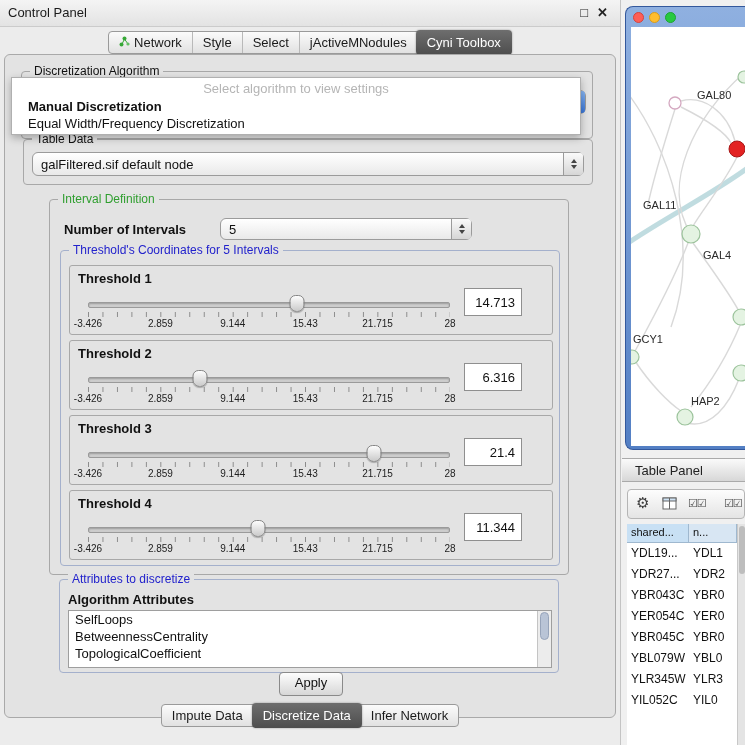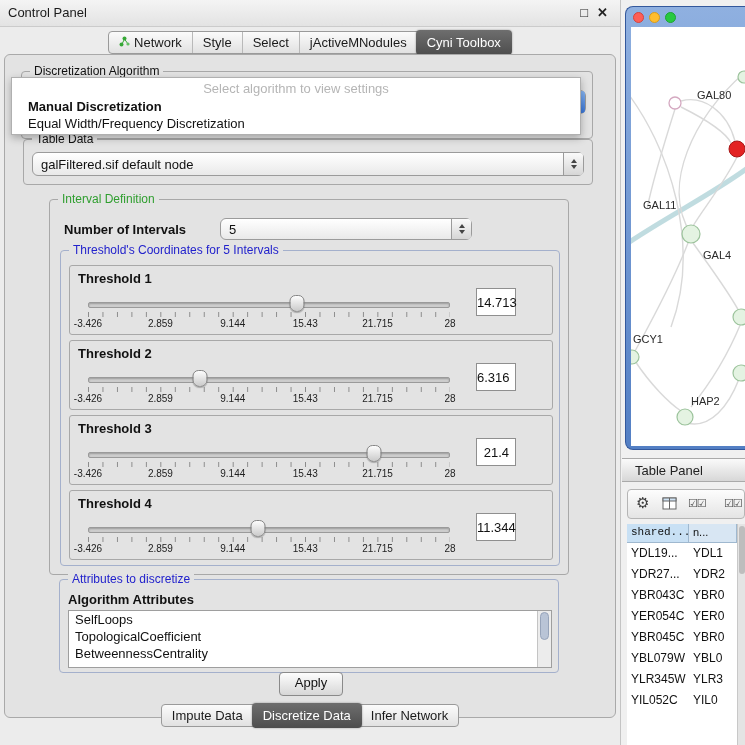--- a/index.html
+++ b/index.html
@@ -69,23 +69,23 @@
   .slider{position:absolute;left:18px;top:28px;width:362px;height:40px;}
   .track{position:absolute;left:0;right:0;top:8px;height:4px;background:#cfcfcf;
          border:1px solid #9a9a9a;border-radius:2px;box-shadow:inset 0 1px 2px rgba(0,0,0,.25);}
   .thumb{position:absolute;top:1px;width:13px;height:15px;transform:translateX(-50%);
          background:linear-gradient(#fdfdfd,#cacaca);border:1px solid #878787;
          border-radius:6px 6px 7px 7px;box-shadow:0 1px 1px rgba(0,0,0,.25);}
   .ticks{position:absolute;left:0;right:0;top:18px;height:5px;
          background-image:linear-gradient(to right,#8a8a8a 1px,transparent 1px);
          background-size:4% 100%;}
   .tick-lab{position:absolute;top:24px;transform:translateX(-50%);font-size:10px;color:#222;white-space:nowrap;}
-  .value-box{position:absolute;left:394px;top:22px;width:40px;height:28px;background:#fff;
+  .value-box{position:absolute;left:394px;top:22px;width:58px;height:28px;background:#fff;
              border:1px solid #8f8f8f;font-size:13px;line-height:28px;text-align:right;
-             padding-right:6px;box-sizing:border-box;margin-left:12px;}
+             padding-right:6px;box-sizing:border-box;}
 
   
   .heading{position:absolute;left:8px;top:12px;font-weight:bold;font-size:13px;}
   .attr-list{position:absolute;left:8px;top:30px;width:482px;height:56px;background:#fff;
              border:1px solid #9e9e9e;overflow:hidden;}
   .list-item{height:17px;line-height:17px;padding-left:6px;font-size:13px;color:#111;}
   .list-scroll{position:absolute;right:0;top:0;bottom:0;width:13px;background:#ececec;
                border-left:1px solid #c4c4c4;}
   .list-scroll .sb{position:absolute;left:2px;right:2px;top:1px;height:26px;background:#b9c4d6;
                    border:1px solid #97a4ba;border-radius:5px;}
@@ -117,21 +117,21 @@
   .tp-toolbar .gear{position:absolute;left:8px;top:4px;font-size:15px;color:#3d3d3d;}
   .tp-toolbar .colicon{position:absolute;left:34px;top:7px;}
   .tp-toolbar .checks{position:absolute;top:7px;font-size:11px;color:#444;letter-spacing:-1px;}
   .tp-toolbar .checks.a{left:60px;}
   .tp-toolbar .checks.b{left:96px;}
 
   .tp-table{position:absolute;left:627px;top:524px;width:110px;height:221px;background:#fff;overflow:hidden;}
   .thead{display:flex;height:19px;}
   .th{font-size:11px;padding:2px 0 0 4px;box-sizing:border-box;border-right:1px solid #9fb8cf;
       border-bottom:1px solid #9fb8cf;overflow:hidden;white-space:nowrap;}
-  .th.c0{width:62px;background:#c8e0f4;font-family:Liberation Mono, monospace;}
+  .th.c0{width:62px;background:#c8e0f4;}
   .th.c1{width:48px;background:#d8e6f3;}
   .trow{display:flex;height:21px;line-height:21px;}
   .tcell{font-size:12px;color:#111;padding-left:4px;box-sizing:border-box;overflow:hidden;white-space:nowrap;}
   .tcell.c0{width:62px;}
   .tcell.c1{width:48px;}
   .tp-scrollbar{position:absolute;left:737px;top:524px;width:8px;height:221px;background:#e4e4e4;
                 border-left:1px solid #c8c8c8;}
   .tp-scrollbar .sb-thumb{position:absolute;left:1px;right:1px;top:2px;height:48px;background:#bdbdbd;
                           border-radius:4px;}
 </style>
@@ -293,22 +293,22 @@
       </div>
 
       <div class="group bluish" style="left:54px;top:524px;width:498px;height:92px;">
         <span class="legend blue">Attributes to discretize</span>
         <div class="heading">Algorithm Attributes</div>
         <div class="attr-list">
           <div class="list-scroll">
               <div class="sb"></div>
             </div>
         <div class="list-item">SelfLoops</div>
+            <div class="list-item">BetweennessCentrality</div>
             <div class="list-item">TopologicalCoefficient</div>
-            <div class="list-item">BetweennessCentrality</div>
           </div>
       </div>
 
       <div class="apply-btn">Apply</div>
     </div>
 
     <div class="tabs-row tabs-bottom">
       <div class="tabbar">
         <div class="tab">
             <span>Impute Data</span>

